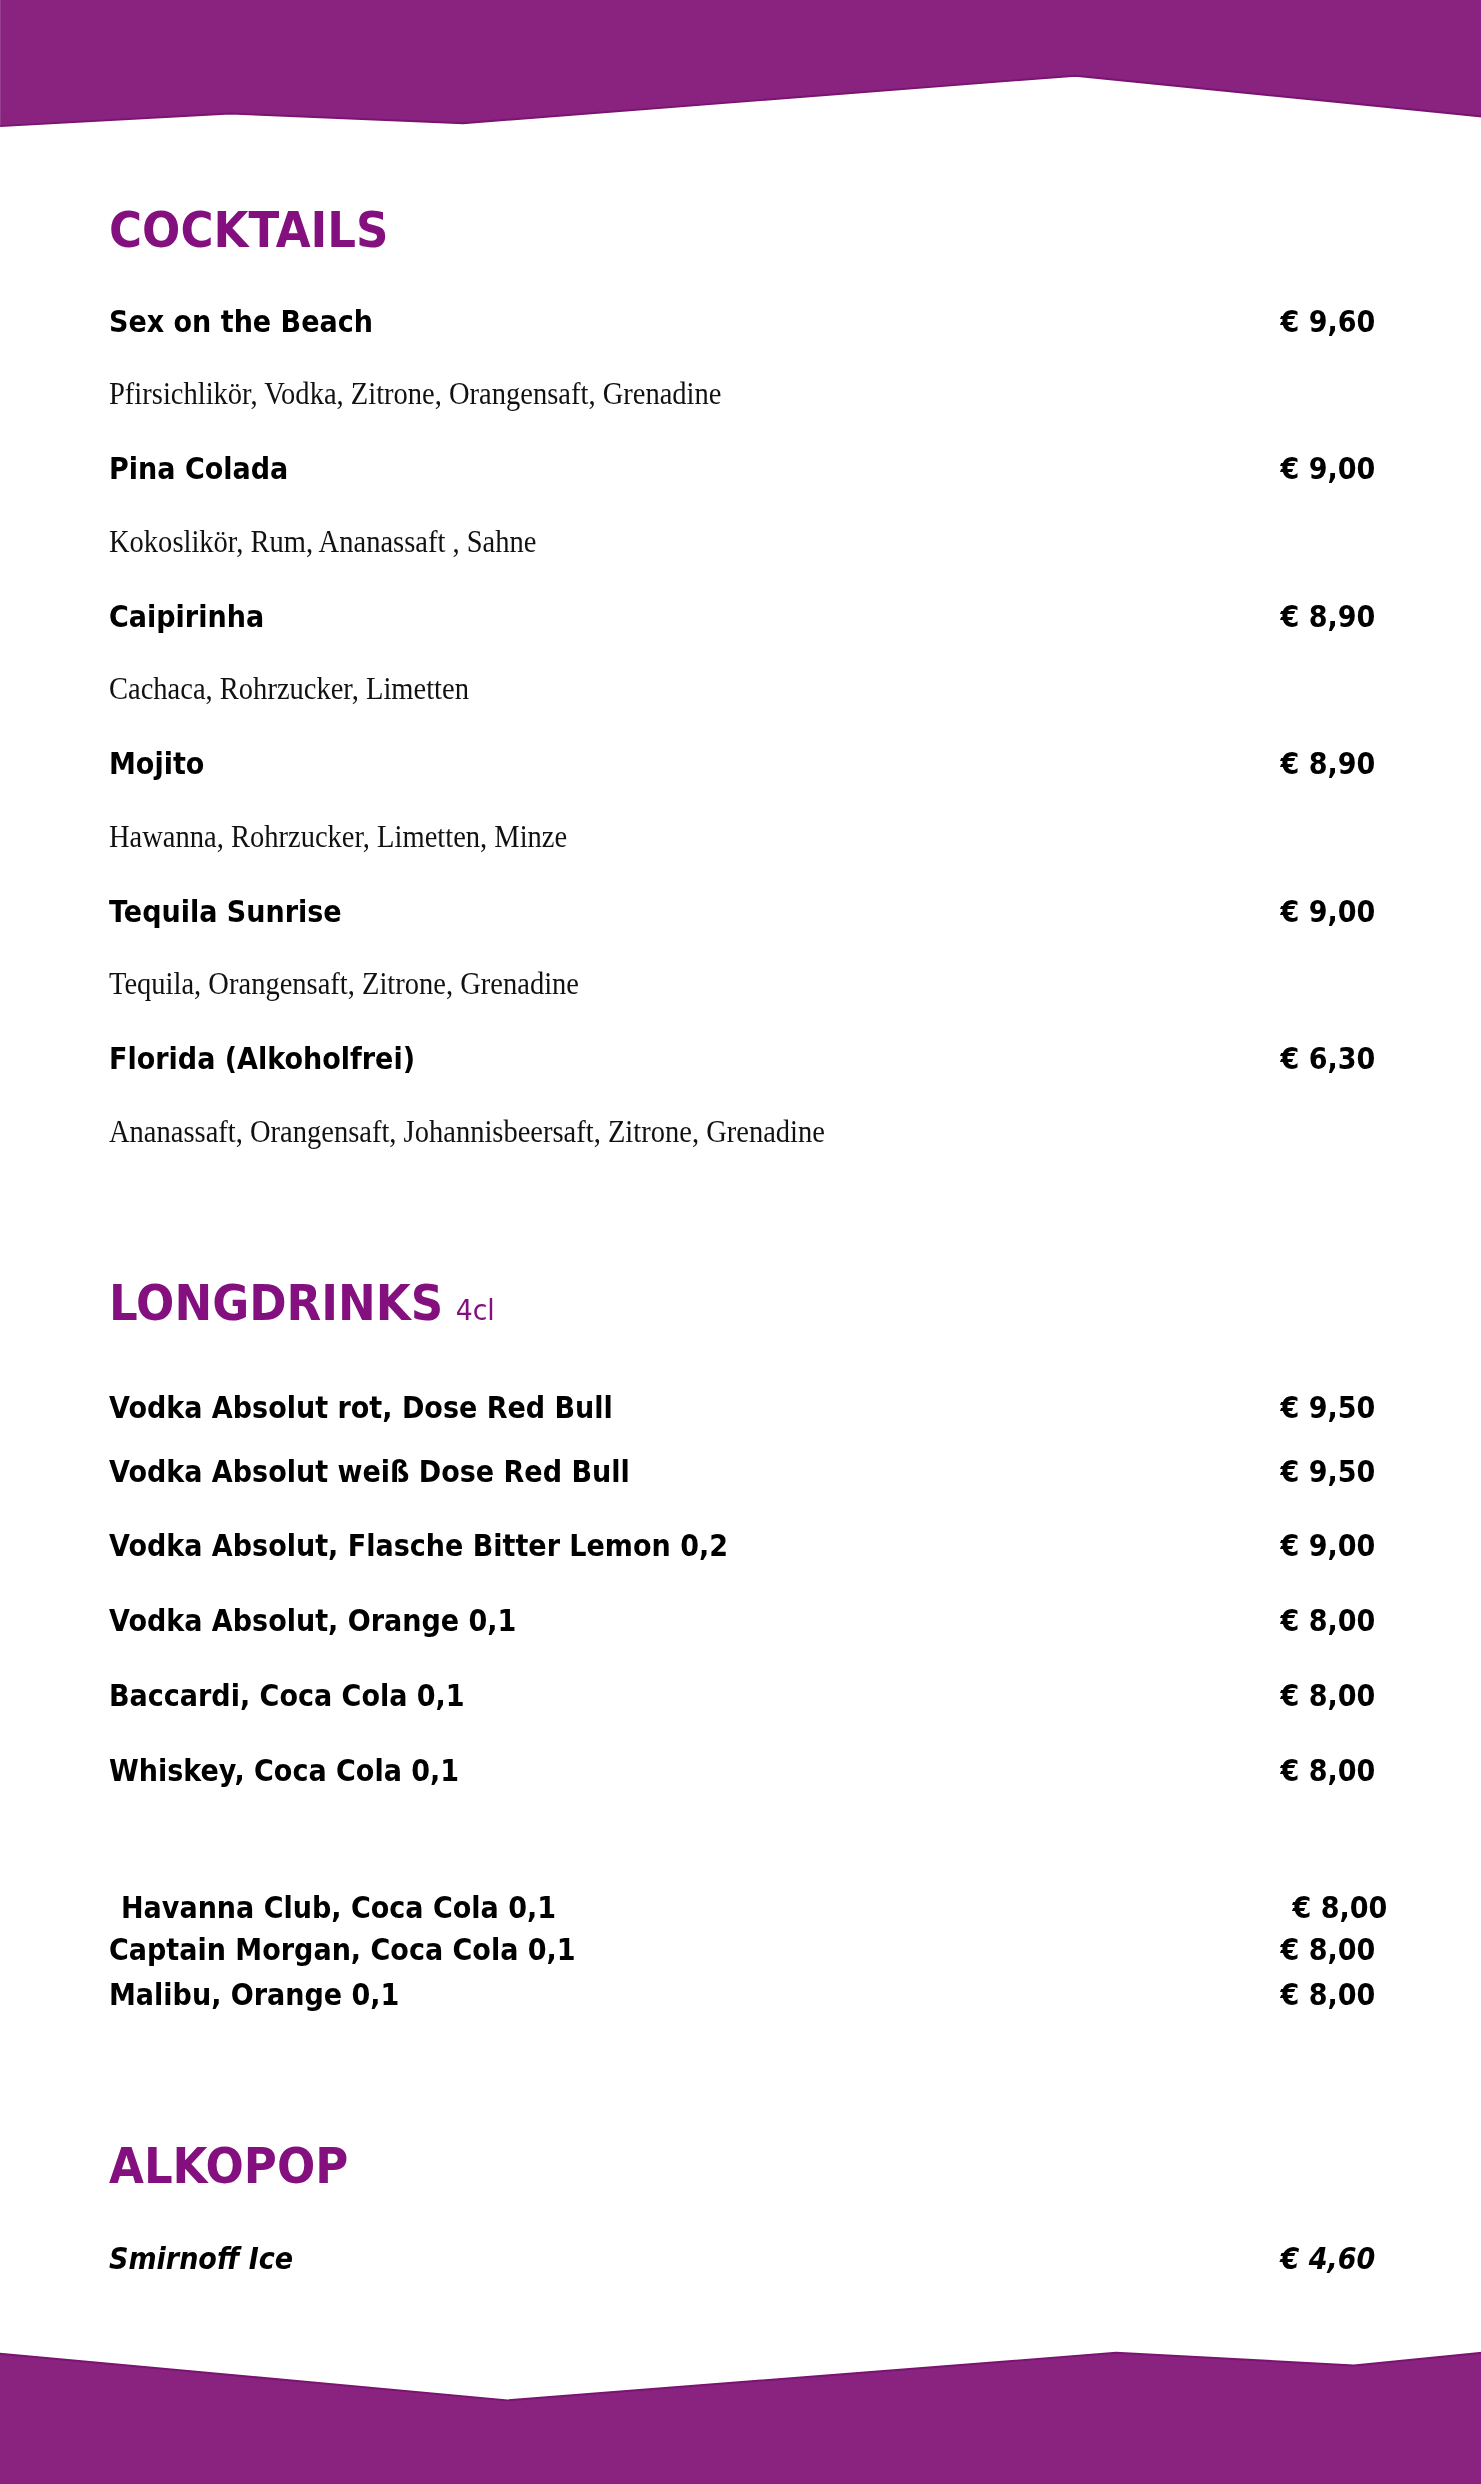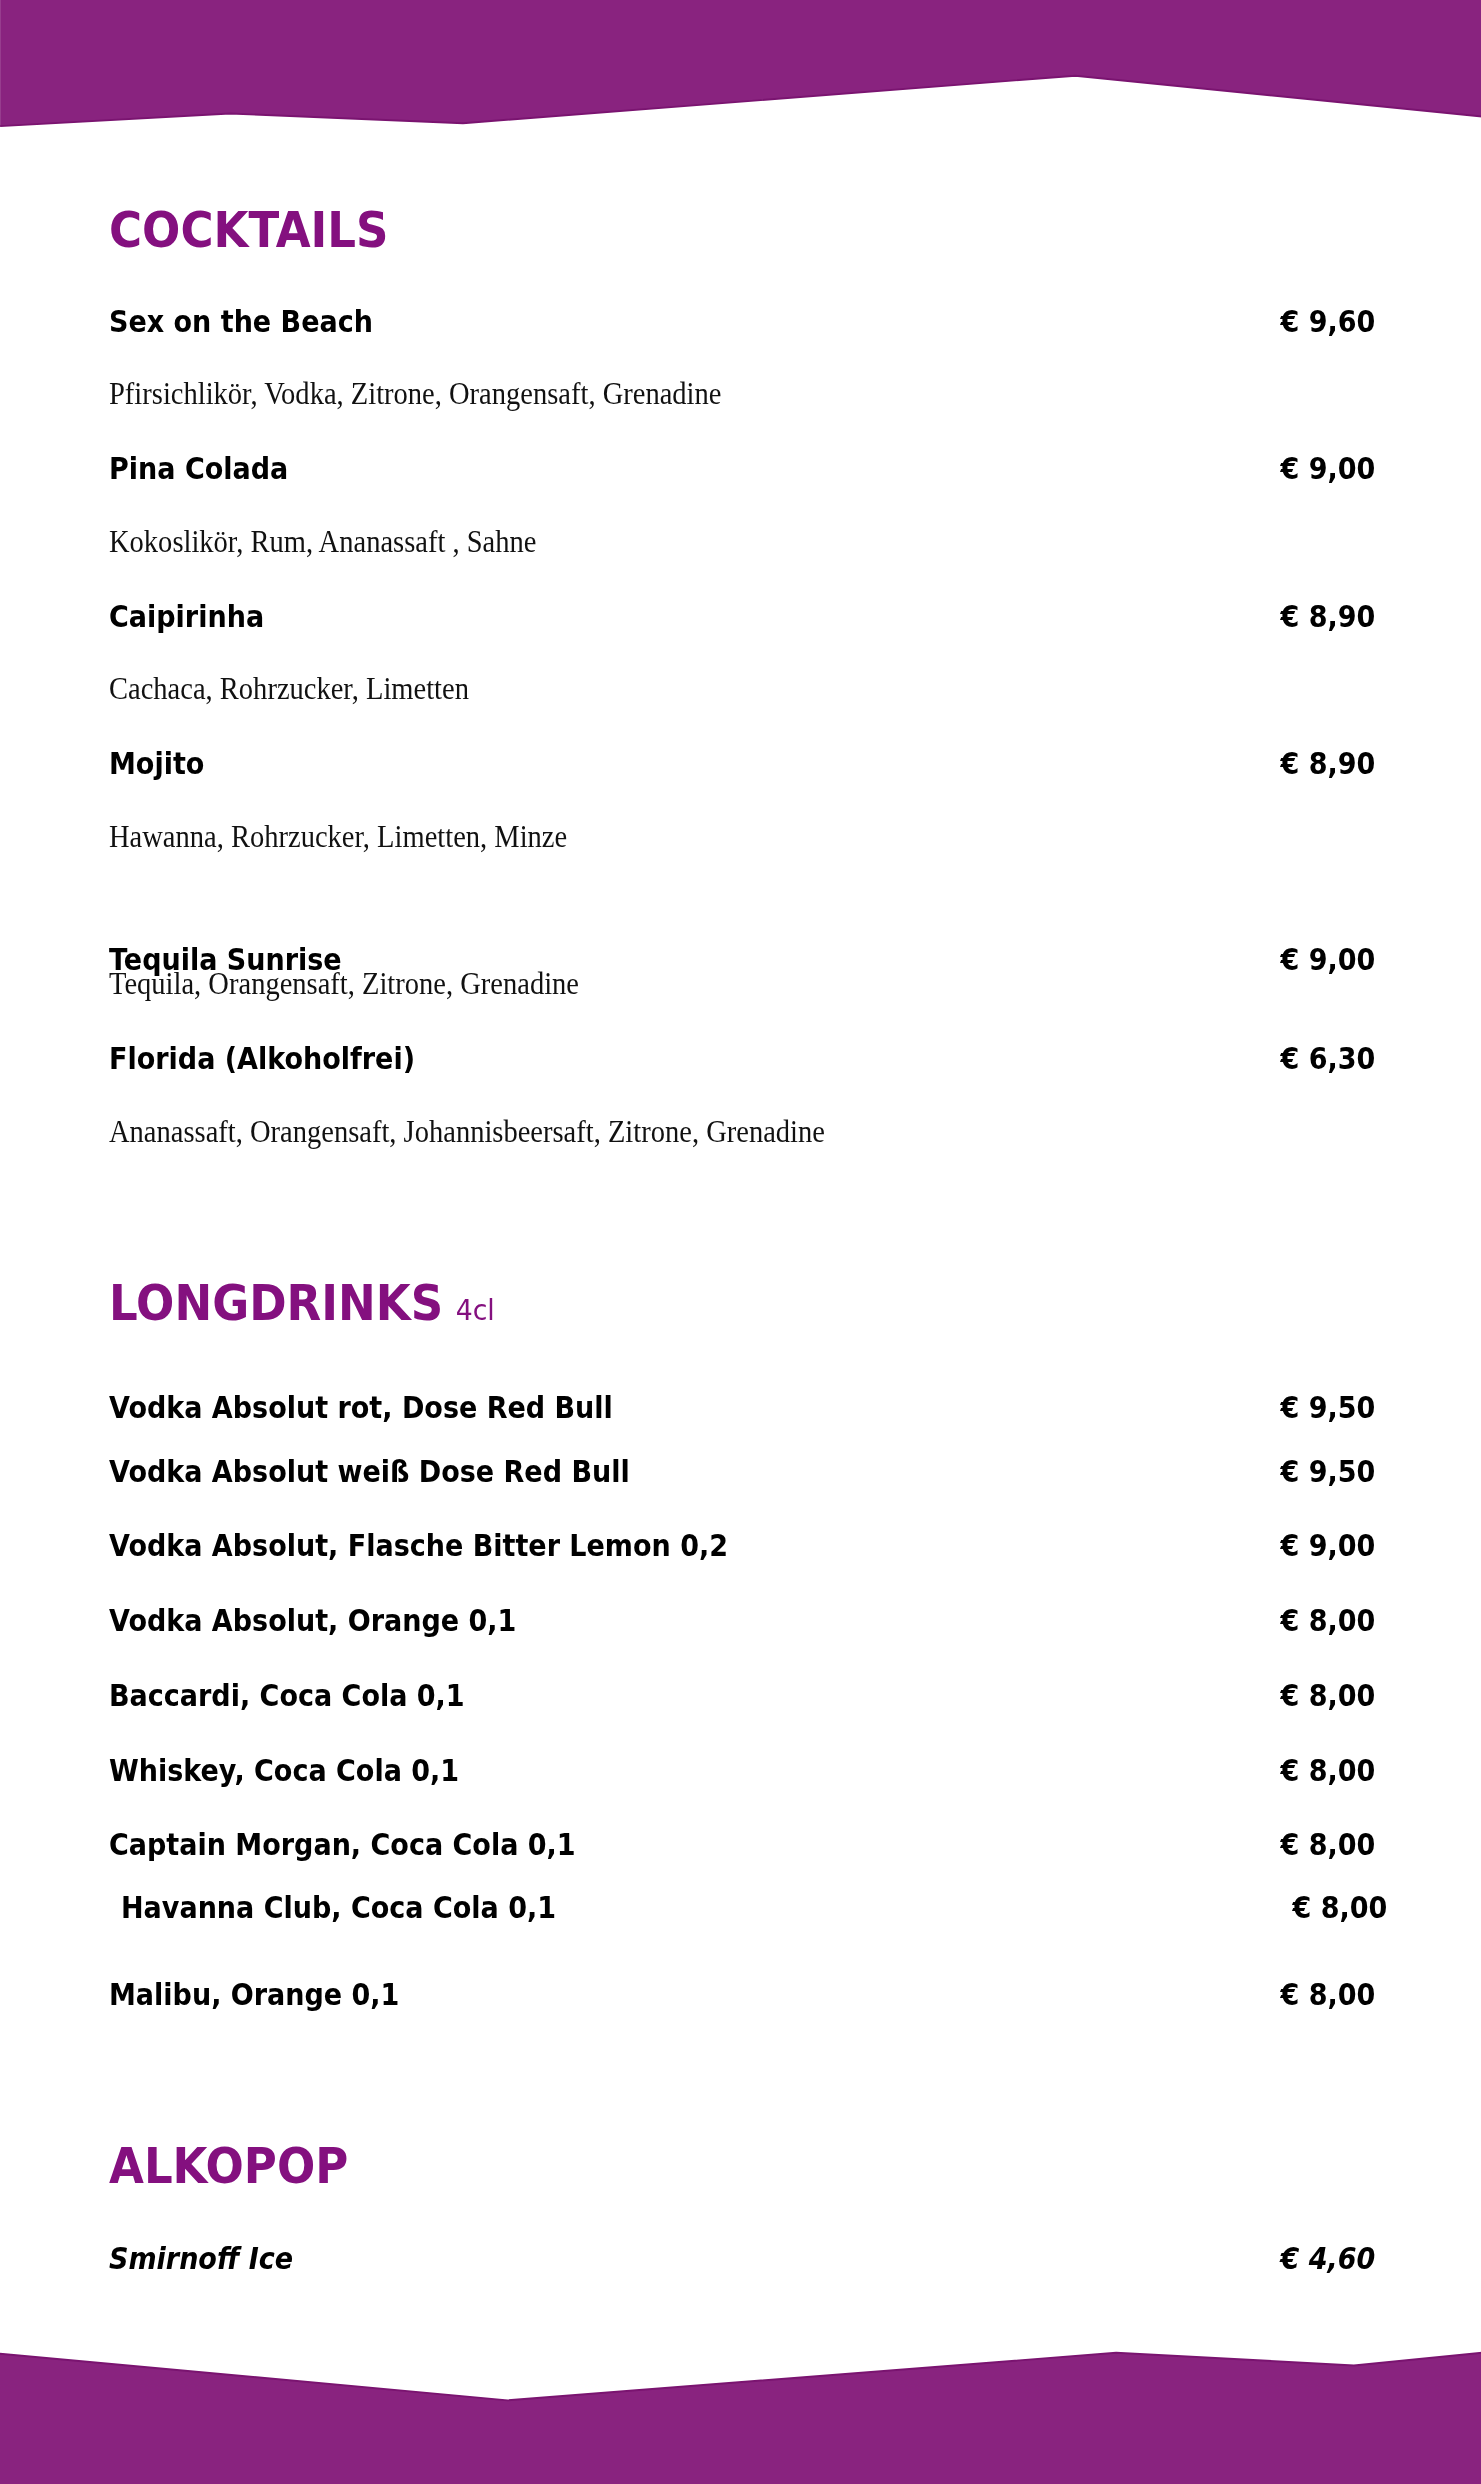--- a/index.html
+++ b/index.html
@@ -113,21 +113,21 @@
   <span class="item-price">€ 8,90</span>
 </div>
 <div class="item-desc" style="top:673px;">Cachaca, Rohrzucker, Limetten</div>
 
 <div class="row" style="top:744px;">
   <span class="item-name">Mojito</span>
   <span class="item-price">€ 8,90</span>
 </div>
 <div class="item-desc" style="top:821px;">Hawanna, Rohrzucker, Limetten, Minze</div>
 
-<div class="row" style="top:940px;">
+<div class="row" style="top:892px;">
   <span class="item-name">Tequila Sunrise</span>
   <span class="item-price">€ 9,00</span>
 </div>
 <div class="item-desc" style="top:968px;">Tequila, Orangensaft, Zitrone, Grenadine</div>
 
 <div class="row" style="top:1039px;">
   <span class="item-name">Florida (Alkoholfrei)</span>
   <span class="item-price">€ 6,30</span>
 </div>
 <div class="item-desc" style="top:1116px;">Ananassaft, Orangensaft, Johannisbeersaft, Zitrone, Grenadine</div>
@@ -153,21 +153,21 @@
   <span class="item-price">€ 8,00</span>
 </div>
 <div class="row" style="top:1676px;">
   <span class="item-name">Baccardi, Coca Cola 0,1</span>
   <span class="item-price">€ 8,00</span>
 </div>
 <div class="row" style="top:1751px;">
   <span class="item-name">Whiskey, Coca Cola 0,1</span>
   <span class="item-price">€ 8,00</span>
 </div>
-<div class="row" style="top:1825px;">
+<div class="row" style="top:1926px;align-items:flex-end;">
   <span class="item-name">Captain Morgan, Coca Cola 0,1</span>
   <span class="item-price">€ 8,00</span>
 </div>
 <div class="row" style="top:1888px;margin-left:12px;">
   <span class="item-name">Havanna Club, Coca Cola 0,1</span>
   <span class="item-price">€ 8,00</span>
 </div>
 <div class="row" style="top:1975px;text-align:center;">
   <span class="item-name">Malibu, Orange 0,1</span>
   <span class="item-price">€ 8,00</span>

